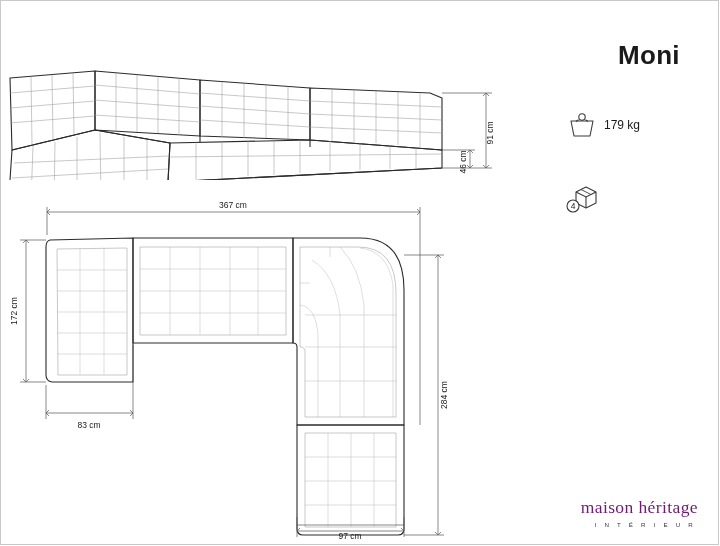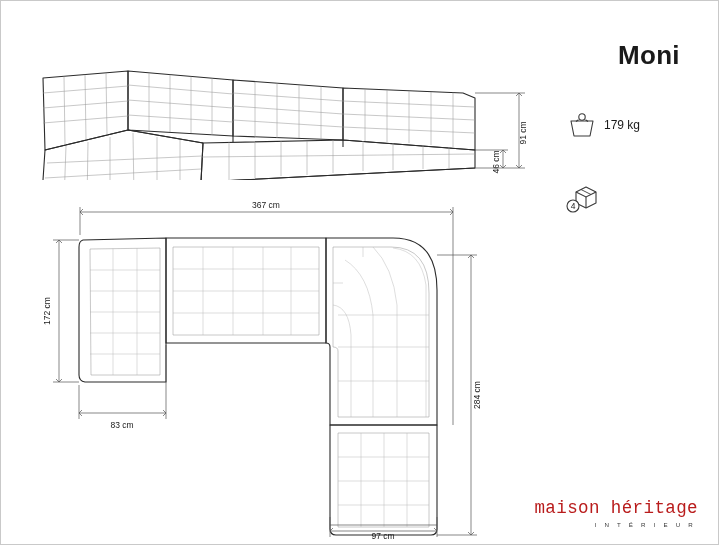--- a/index.html
+++ b/index.html
@@ -61,39 +61,38 @@
   .spec-text .line { display: block; }
 
   
   #logo {
     position: absolute;
     right: 22px;
     bottom: 18px;
     text-align: right;
   }
   #logo-main {
-    font-family: Liberation Mono, monospace;
+    font-family: Liberation Serif, serif;
     font-size: 17.5px;
-    color: #b91c1c;
+    color: #701a75;
     letter-spacing: 0.4px;
     text-align: right;
   }
   #logo-sub {
     font-family: "Liberation Sans", sans-serif;
     font-size: 6.2px;
     letter-spacing: 3.2px;
     color: #3a3a3a;
     margin-top: 3px;
     margin-right: 2px;
   }
 
   
   .draw {
     position: absolute;
-    padding-left: 33px;
   }
   #front-view { left: 0; top: 30px; }
   #top-view   { left: 0; top: 195px; }
 
   svg text {
     font-family: "Liberation Sans", sans-serif;
     font-size: 8.5px;
     fill: #1a1a1a;
   }
   svg .dimline {

